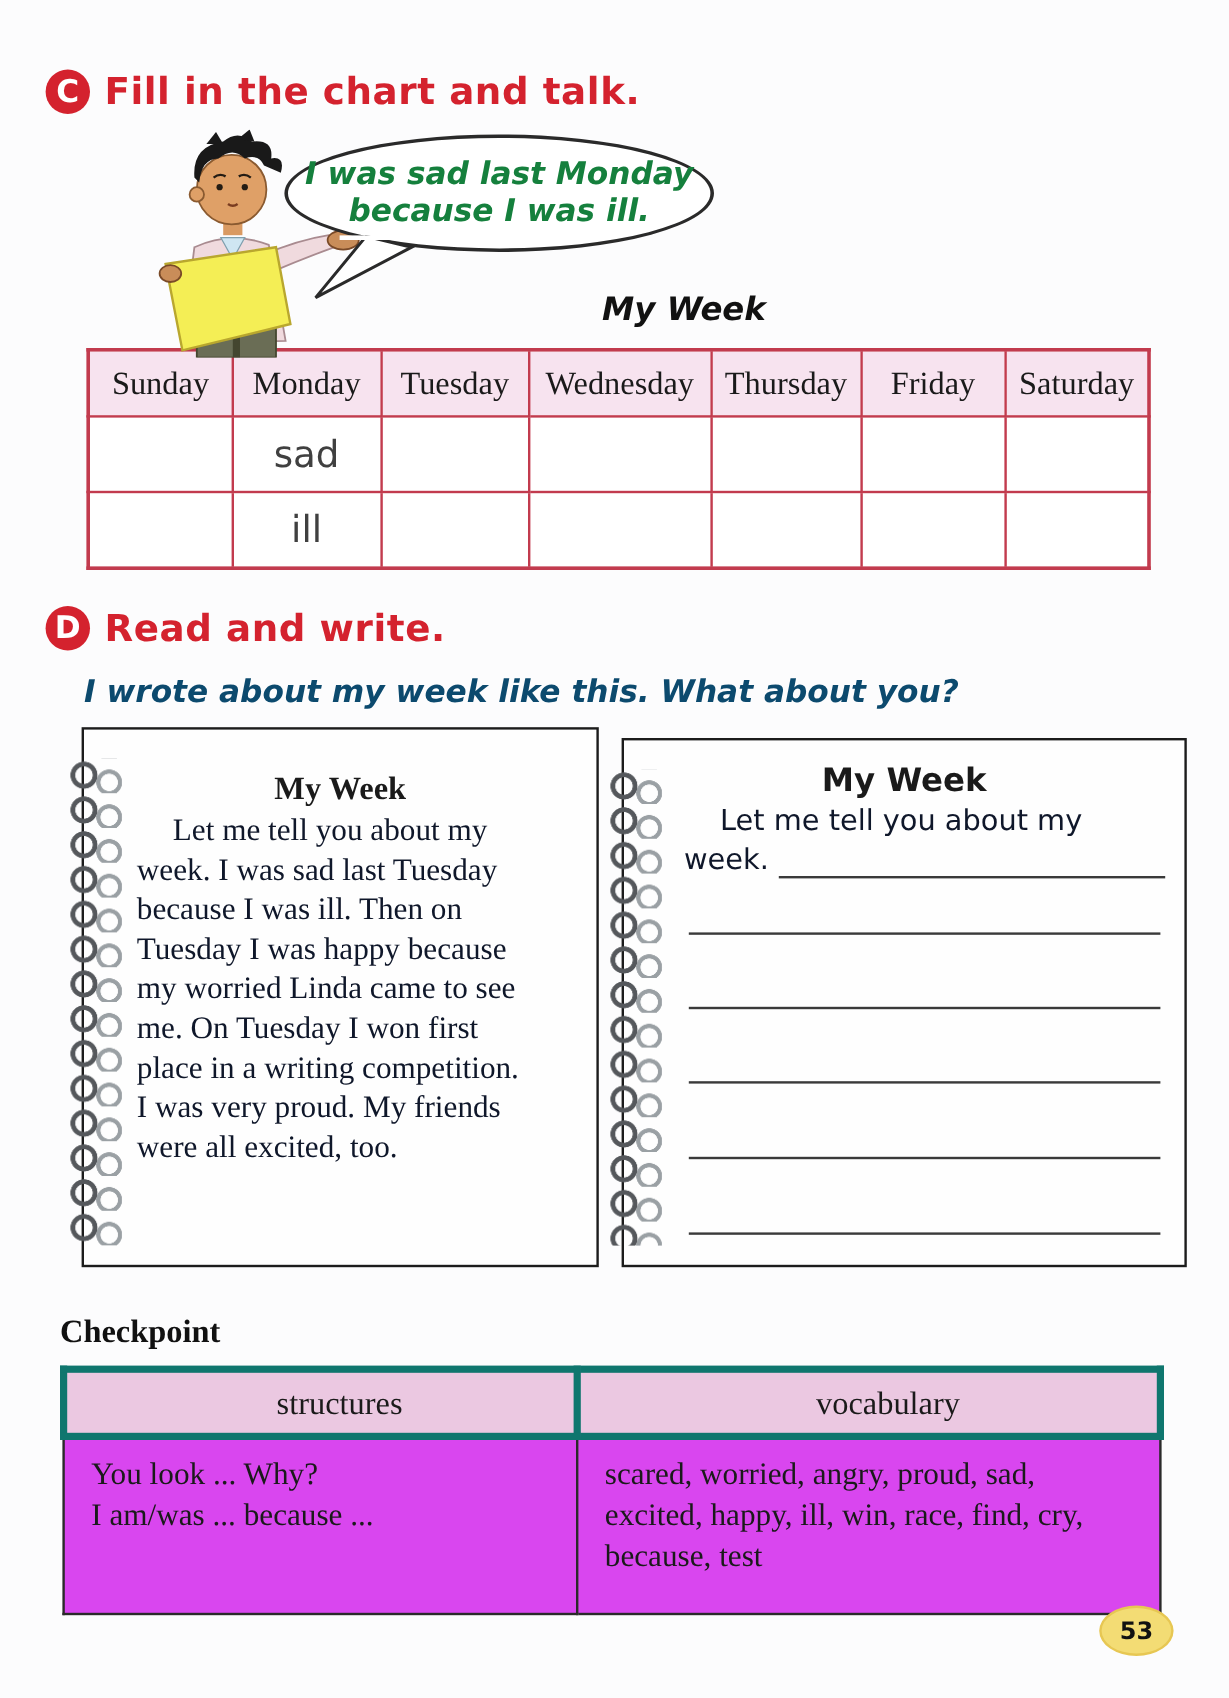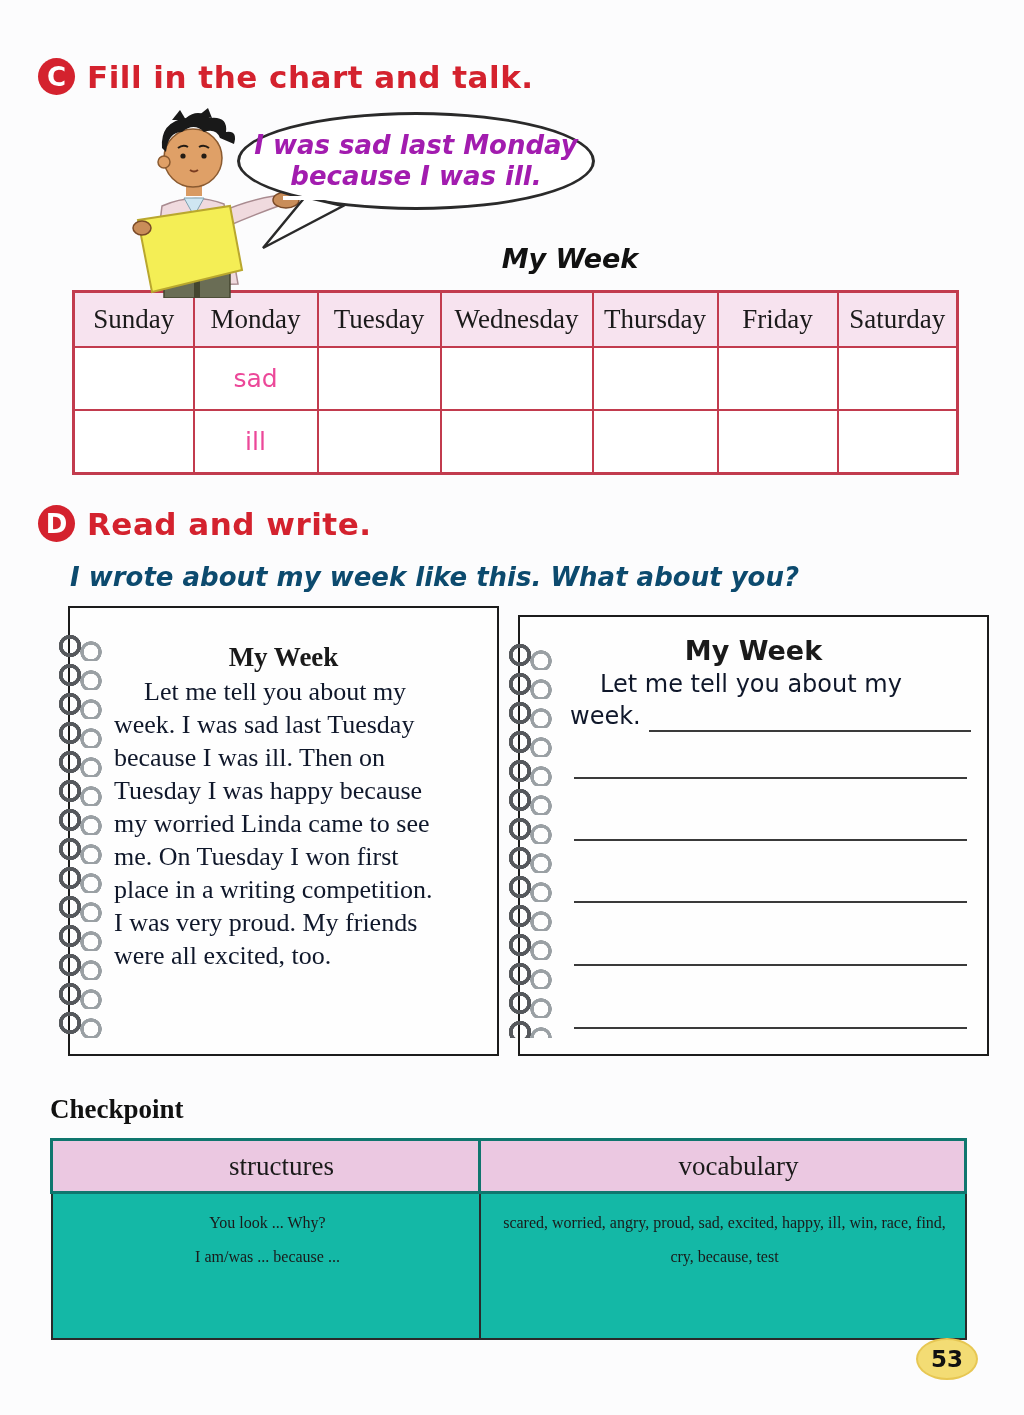--- a/index.html
+++ b/index.html
@@ -25,21 +25,21 @@
     font-size:31px;color:#d4222e;letter-spacing:.5px;white-space:nowrap;
   }
 
   
   .bubble{
     left:237px;top:112px;width:352px;height:92px;
     border:3px solid #2a2a2a;border-radius:50%;
     background:#fff;z-index:3;
     display:flex;flex-direction:column;align-items:center;justify-content:center;
     font-family:"DejaVu Sans",sans-serif;font-weight:bold;font-style:italic;
-    font-size:26px;line-height:31px;color:#a21caf;text-align:left;
+    font-size:26px;line-height:31px;color:#15803d;text-align:left;
   }
   .bubble-tail{left:243px;top:196px;z-index:4;}
 
   
   .chart-title{
     left:420px;top:243px;width:300px;text-align:center;
     font-family:"DejaVu Sans",sans-serif;font-weight:bold;font-style:italic;
     font-size:27px;color:#111;
   }
 
@@ -52,21 +52,21 @@
     border:2px solid #c23b4e;overflow:hidden;
   }
   table.week{border:3px solid #c23b4e;}
   table.week th{
     background:#f7e3ef;height:51px;
     font-family:"Liberation Serif",serif;font-weight:normal;
     font-size:27px;color:#1a1a1a;text-align:center;
   }
   table.week td{
     background:#fff;height:59px;text-align:center;
-    font-family:"DejaVu Sans",sans-serif;font-size:25px;color:#ec4899;
+    font-family:"DejaVu Sans",sans-serif;font-size:31px;color:#404040;
   }
 
   
   .prompt{
     left:70px;top:562px;
     font-family:"DejaVu Sans",sans-serif;font-weight:bold;font-style:italic;
     font-size:26px;color:#0c4a6e;
   }
 
   
@@ -109,34 +109,34 @@
   .cp-title{
     left:50px;top:1094px;font-weight:bold;font-size:27px;color:#111;
     font-family:"Liberation Serif",serif;
     text-align:right;
   }
   table.cp{
     left:50px;top:1138px;position:absolute;border-collapse:collapse;table-layout:fixed;
     border:2px solid #2a2a2a;
   }
   table.cp th{
-    background:#ebc8e1;border:3px solid #0f766e;height:48px;
+    background:#ebc8e1;border:6px solid #0f766e;height:48px;
     font-weight:normal;font-size:27px;text-align:center;padding-left:33px;
   }
   table.cp td{
-    border:2px solid #2a2a2a;background:#14b8a6;vertical-align:top;
-    font-size:16px;line-height:34px;padding:12px 18px 14px 22px;height:118px;text-align:center;
+    border:2px solid #2a2a2a;background:#d946ef;vertical-align:top;
+    font-size:26px;line-height:34px;padding:12px 18px 14px 22px;height:118px;
   }
 
   
   .page-oval{
     left:916px;top:1338px;width:58px;height:38px;border-radius:50%;
     background:#f3dc74;border:2px solid #e7c753;
     display:flex;align-items:center;justify-content:center;
-    font-family:"DejaVu Sans",sans-serif;font-weight:bold;font-size:23px;color:#111;
+    font-family:"DejaVu Sans",sans-serif;font-weight:bold;font-size:20px;color:#111;
   }
 </style>
 </head>
 <body>
 
 <div class="abs sec-header" style="left:38px;top:58px;">
   <div class="badge">C</div>
   <div class="sec-title">Fill in the chart and talk.</div>
 </div>
 

